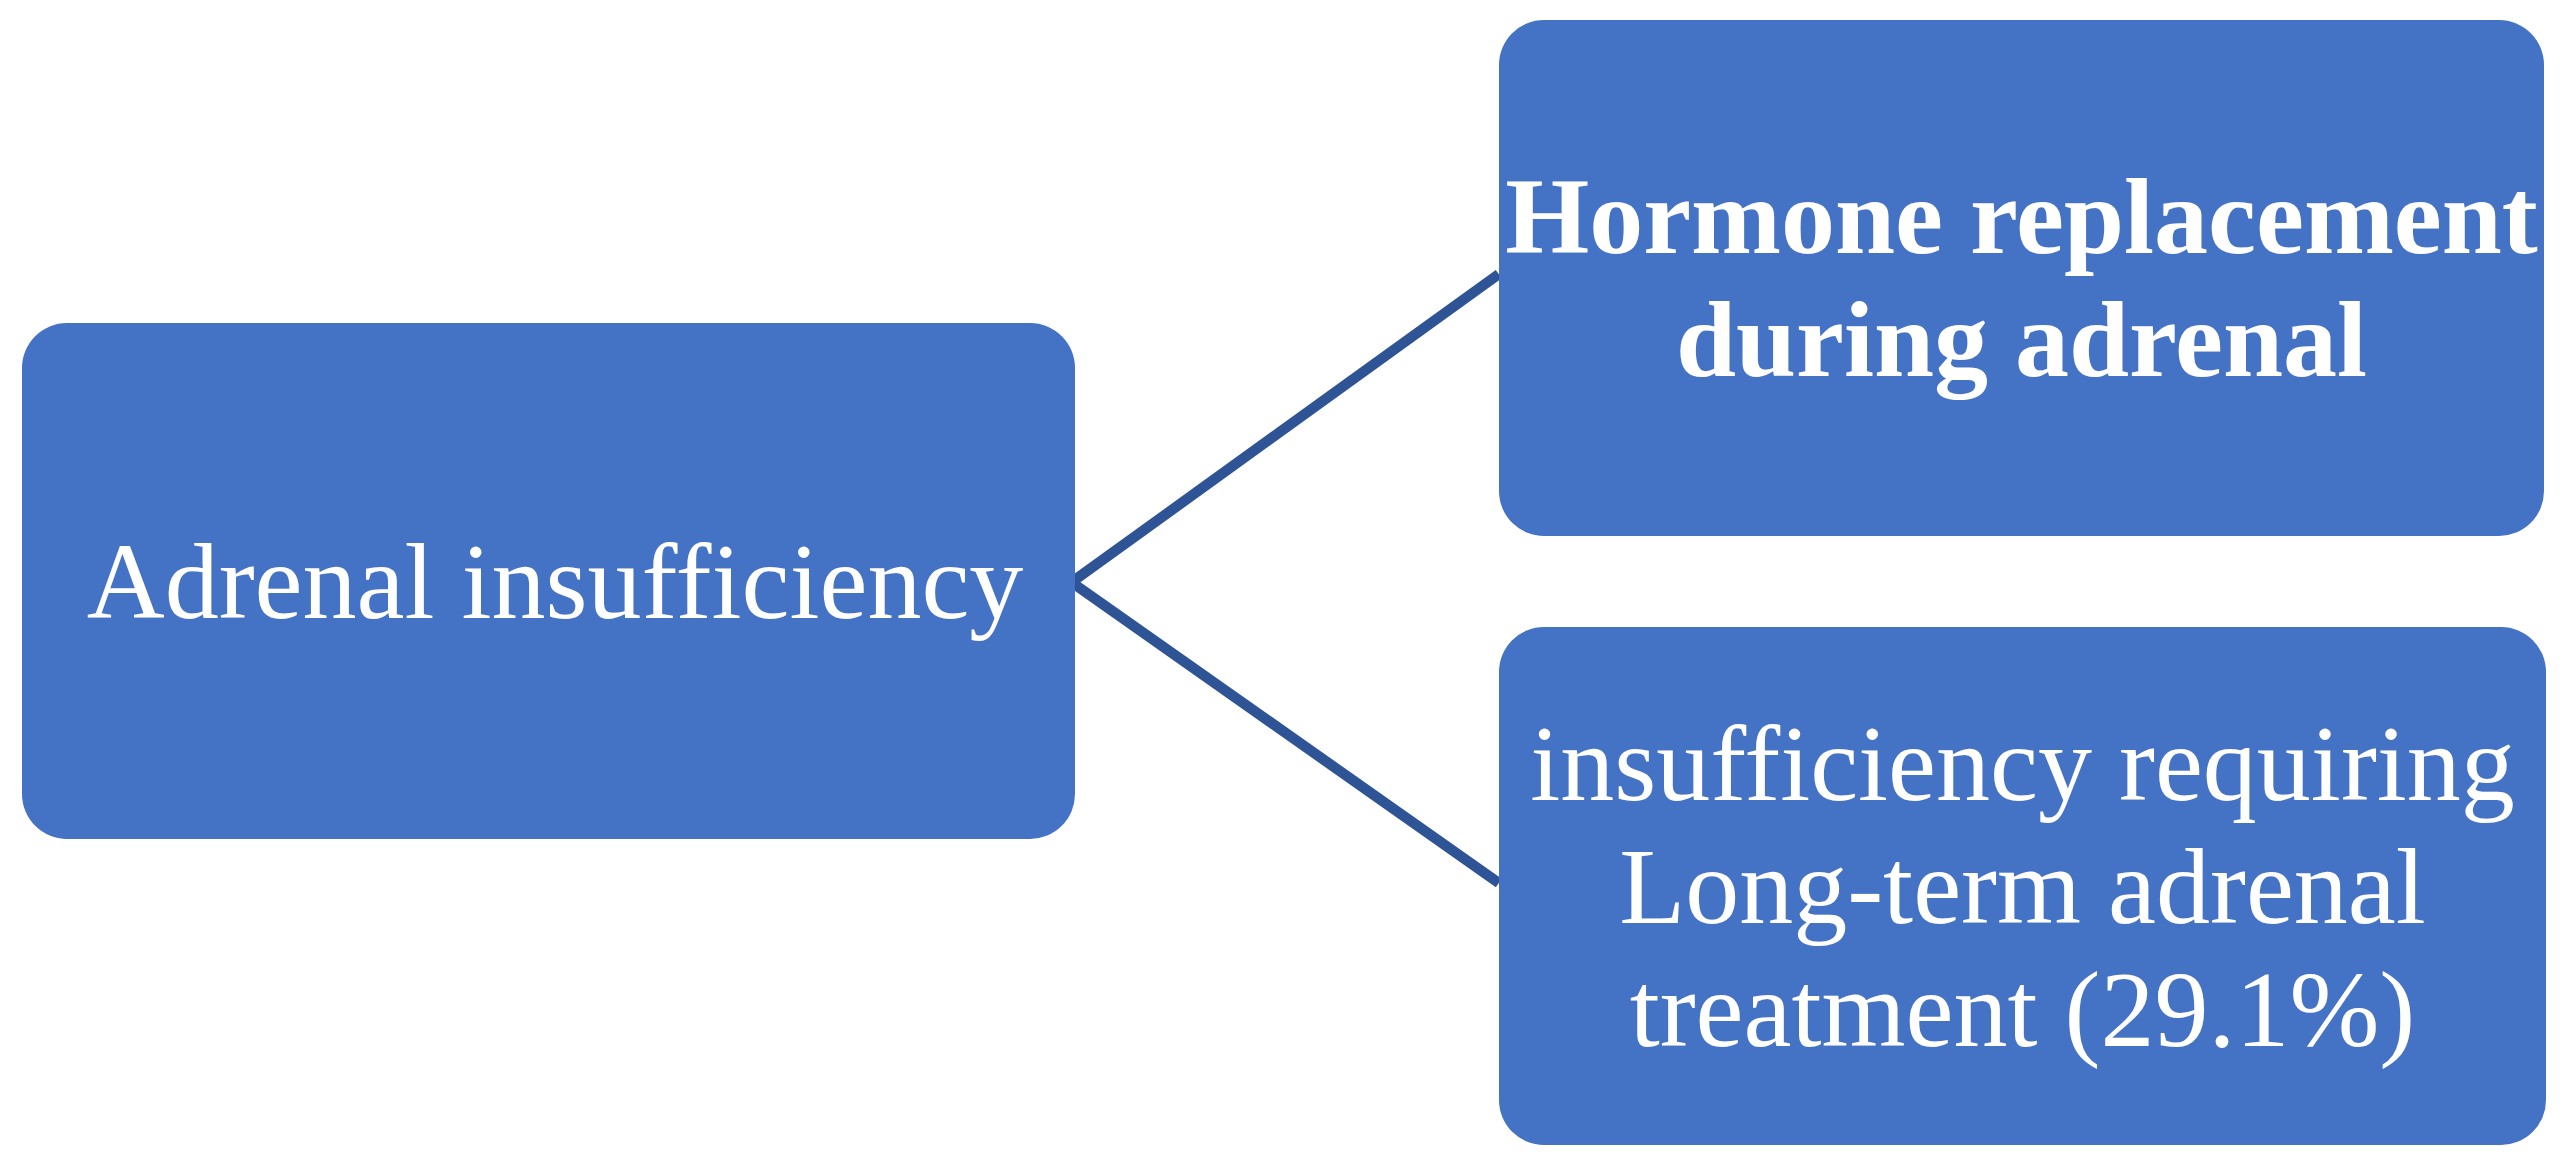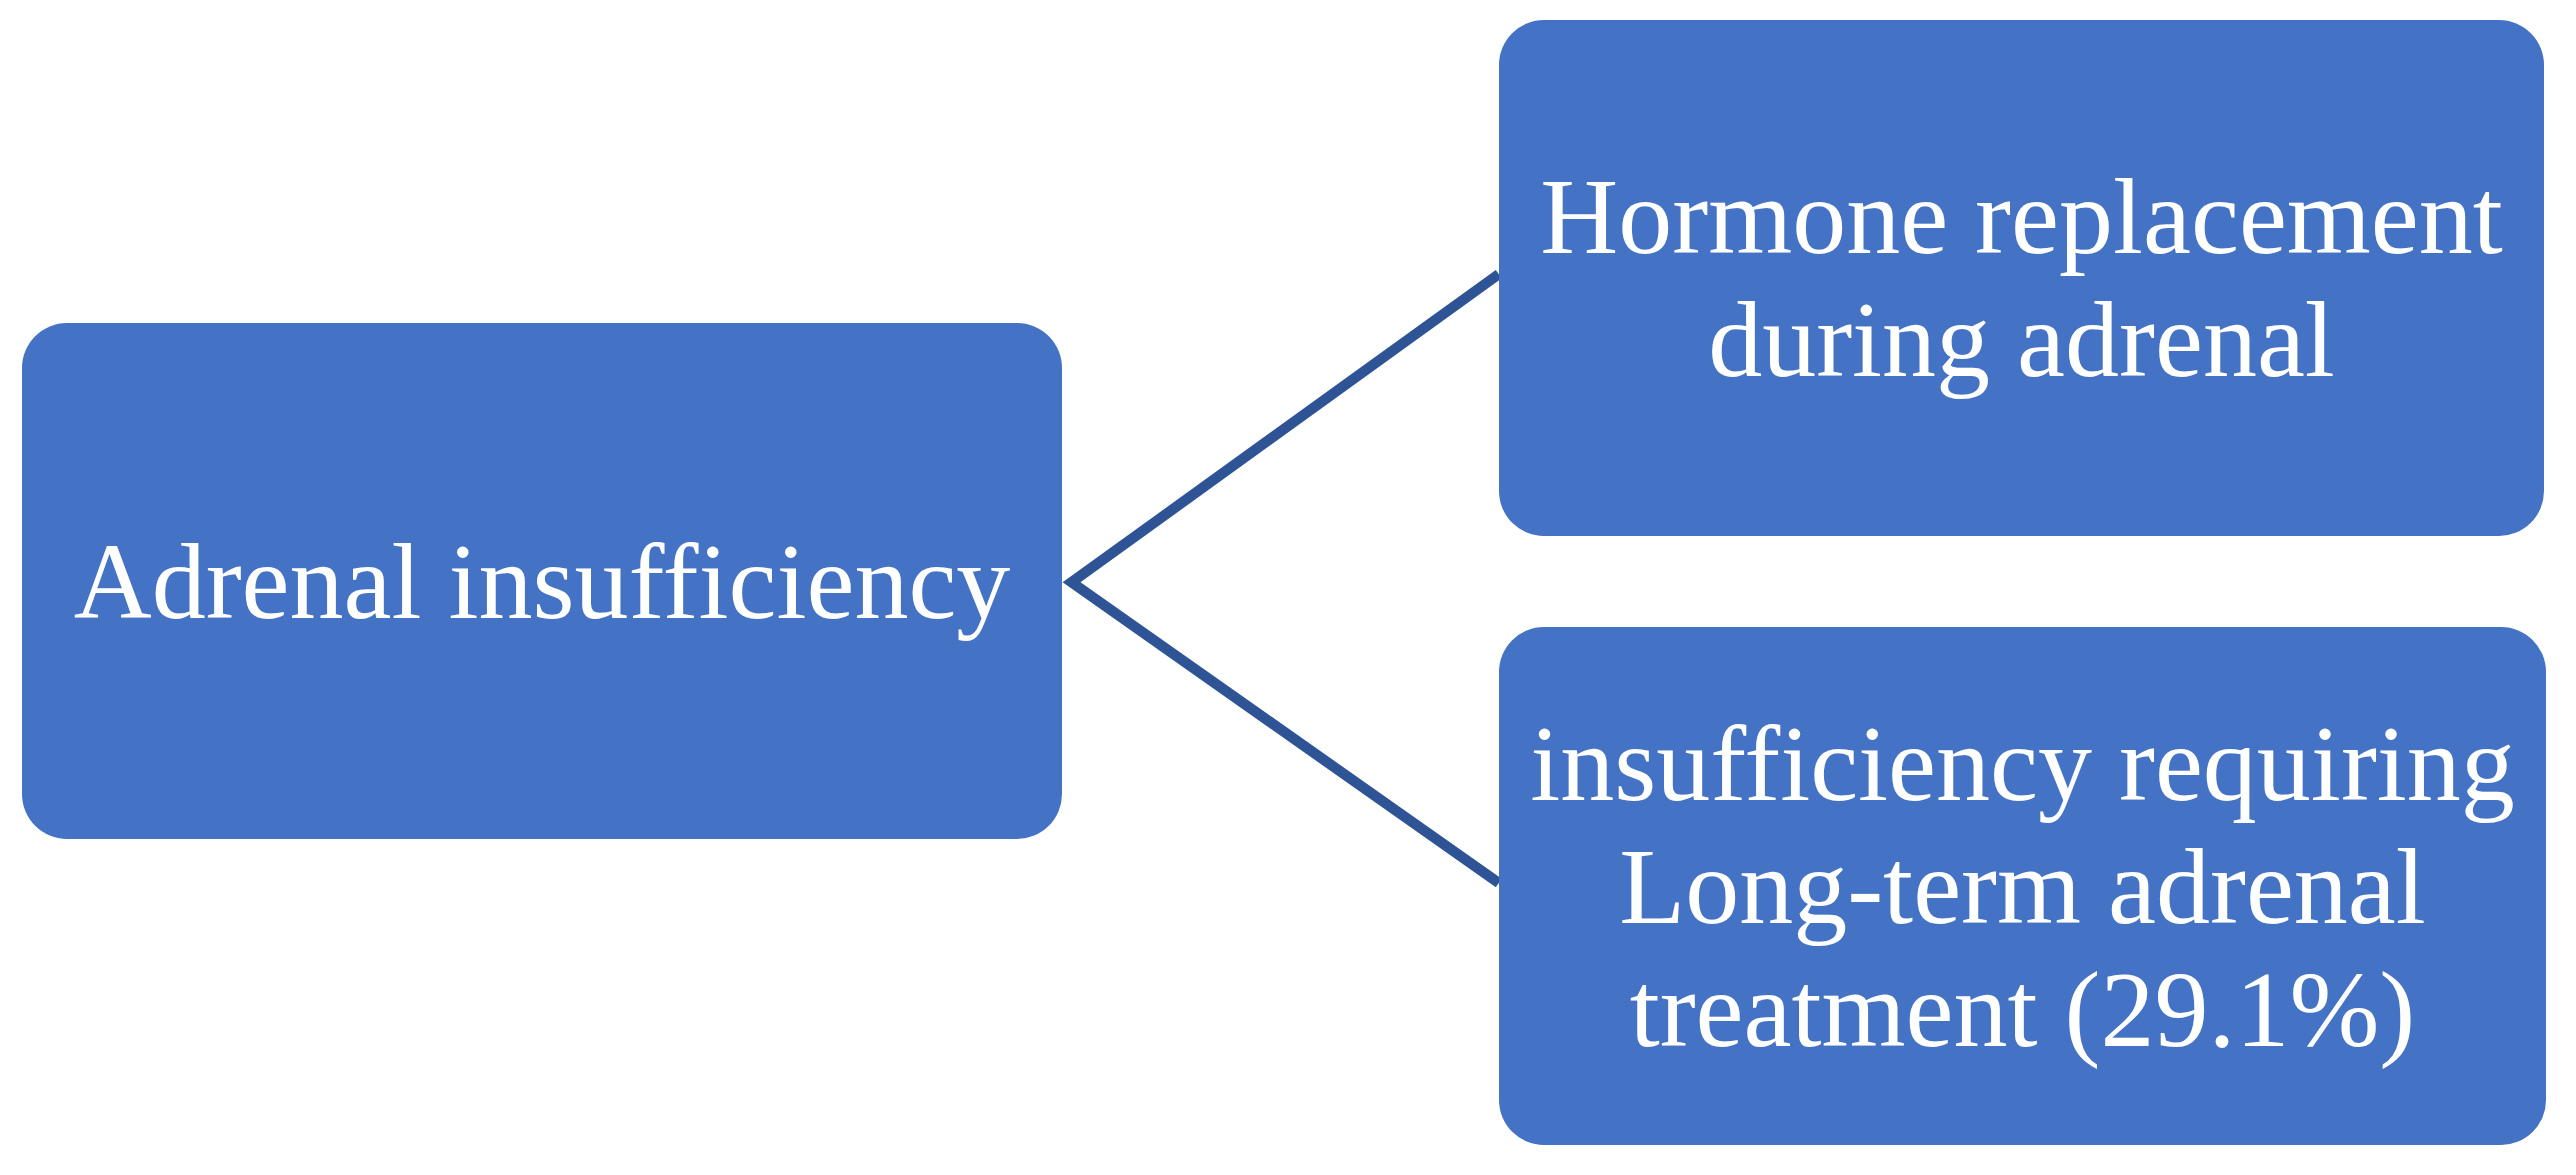--- a/index.html
+++ b/index.html
@@ -38,22 +38,22 @@
     background: var(--node-fill, #4472c4);
     color: var(--node-text, #ffffff);
     border-radius: 45px;
     text-align: center;
   }
   .node .txt {
     font-size: 108px;
     line-height: 123px;
     white-space: nowrap;
   }
-  .node-root   { left: 22px;   top: 323px; width: 1040px; height: 516px; }
-  .node-top    { left: 1499px; top: 20px;  width: 1045px; height: 516px; }
+  .node-root   { left: 22px;   top: 323px; width: 1040px; height: 516px; padding-left: 13px; }
+  .node-top    { left: 1499px; top: 20px;  width: 1045px; height: 516px; font-weight: bold; }
   .node-bottom { left: 1499px; top: 627px; width: 1047px; height: 518px; }
 </style>
 </head>
 <body>
 
 <div class="canvas">
 
   <svg class="connectors" viewBox="0 0 2724 1243" xmlns="http://www.w3.org/2000/svg" aria-hidden="true">
     <polyline class="connector-path" points="1585,290 1133,616 1585,934"></polyline>
   </svg>

